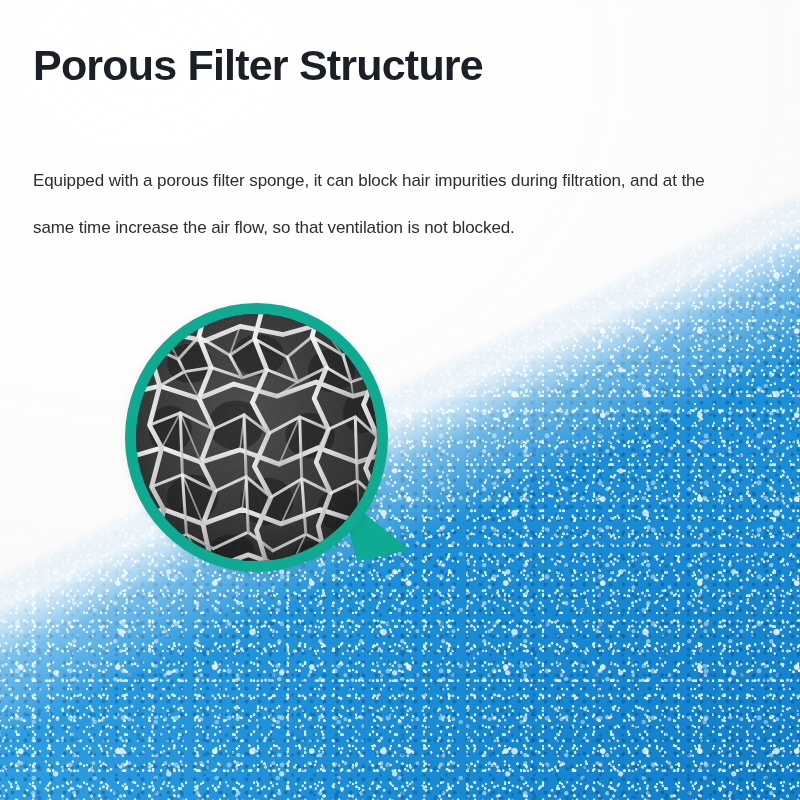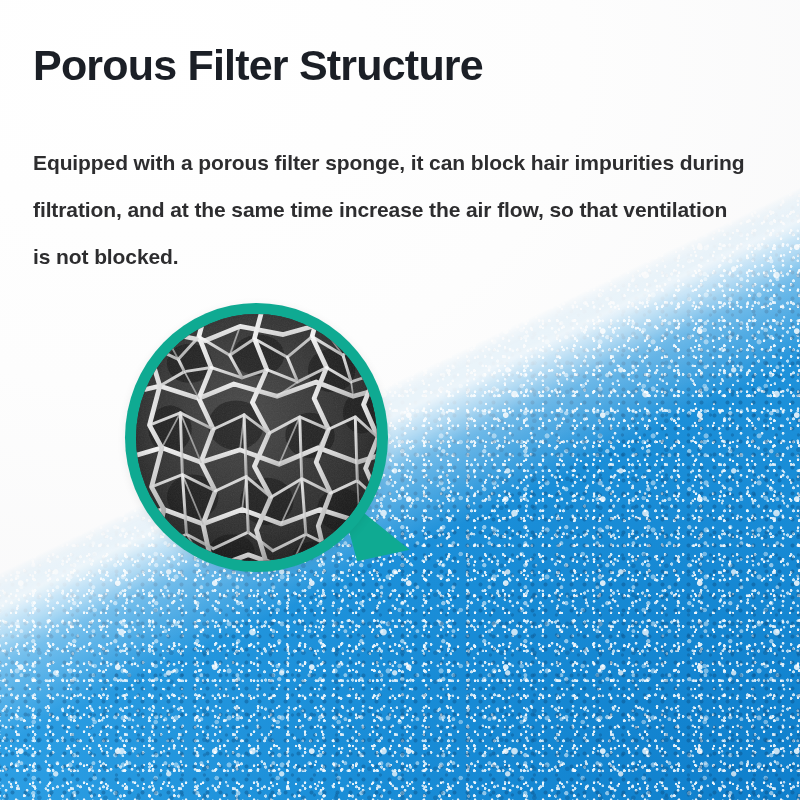--- a/index.html
+++ b/index.html
@@ -33,25 +33,25 @@
     font-size: 43px;
     line-height: 1.08;
     font-weight: 700;
     letter-spacing: -0.8px;
     color: #1b1f26;
     white-space: nowrap;
   }
   .subcopy {
     position: absolute;
     left: 33px;
-    top: 139px;
+    top: 157px;
     width: 715px;
-    font-size: 21px;
+    font-size: 17px;
     line-height: 47px;
-    font-weight: 700;
+    font-weight: 400;
     color: #2d2d2f;
     letter-spacing: -0.1px;
   }
 
   
   .sponge {
     position: absolute;
     inset: 0;
     
     -webkit-mask-image: linear-gradient(154.3deg,

